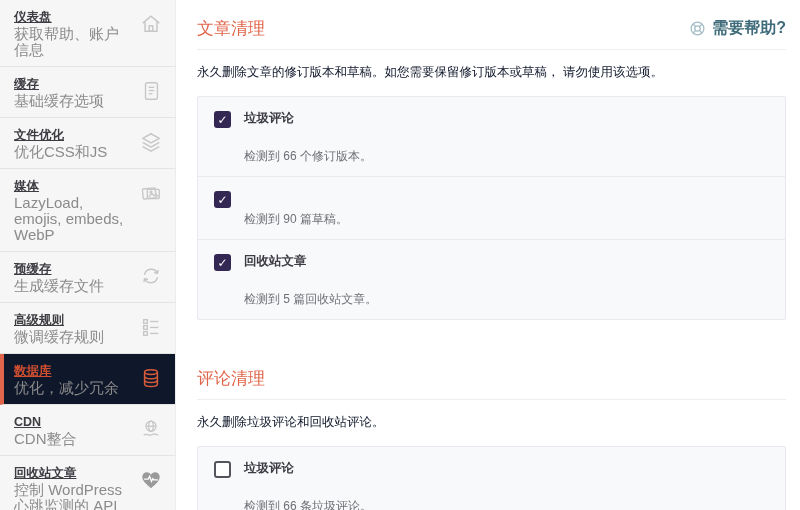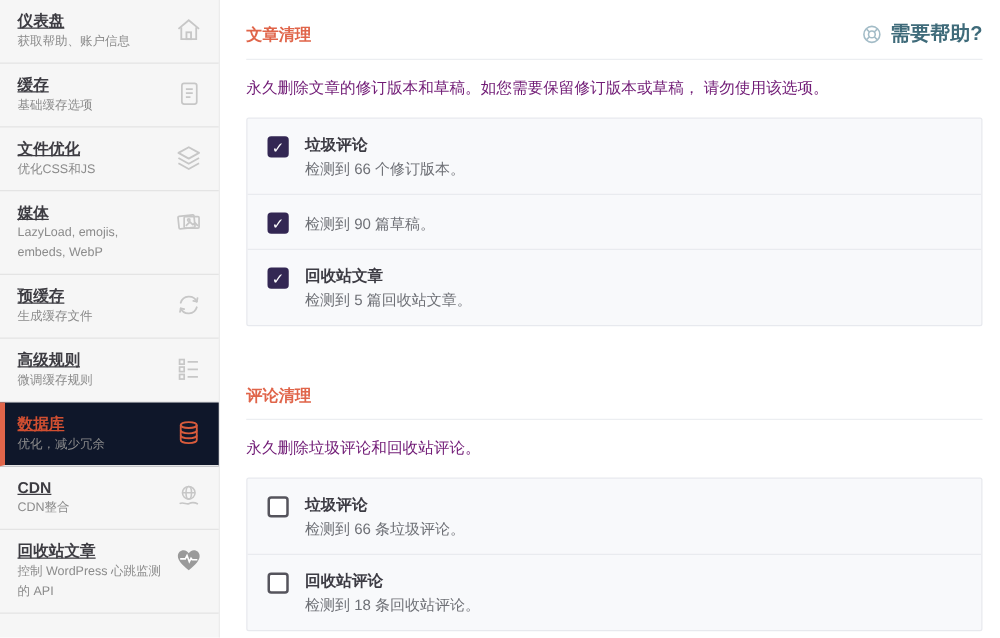--- a/index.html
+++ b/index.html
@@ -30,21 +30,21 @@
   }
   .side-text { flex: 1; min-width: 0; }
   .side-title {
     font-size: 12.5px;
     font-weight: bold;
     color: #3d3c42;
     line-height: 18px;
     text-decoration: underline;
   }
   .side-sub {
-    font-size: 10px;
+    font-size: 15px;
     color: #8b8b8b;
     line-height: 16px;
   }
   .side-icon {
     flex: 0 0 auto;
     width: 24px;
     height: 24px;
     margin-top: 4px;
     display: flex;
     align-items: center;
@@ -65,37 +65,37 @@
     padding: 0 14px 0 20px;
   }
   .section-head {
     display: flex;
     align-items: center;
     justify-content: space-between;
     padding: 17px 0 9px 0;
     border-bottom: 1px solid #eceef1;
   }
   .section-title {
-    font-size: 13px;
-    font-weight: bold;
+    font-size: 17px;
+    font-weight: normal;
     color: #e0654a;
   }
   .help-link {
     display: flex;
     align-items: center;
     gap: 6px;
     font-size: 16px;
     font-weight: bold;
     color: #3f6b7a;
     cursor: pointer;
     text-decoration: none;
   }
   .section-desc {
     font-size: 12.5px;
-    color: #701a75;
+    color: #0f172a;
     margin: 13px 0 15px 0;
     line-height: 18px;
   }
   .option-box {
     background: #f8f9fb;
     border: 1px solid #e7e9ee;
     border-radius: 2px;
   }
   .option-row {
     display: flex;
@@ -128,21 +128,21 @@
   }
   .option-label {
     font-size: 12.5px;
     font-weight: bold;
     color: #3d3c44;
     line-height: 17px;
   }
   .option-detail {
     font-size: 12px;
     color: #6e7076;
-    margin-top: 3px;
+    margin-top: 22px;
     line-height: 15px;
   }
   .section-2 { margin-top: 30px; }
   svg { display: block; }
 </style>
 </head>
 <body>
 
 <div class="sidebar">
 

